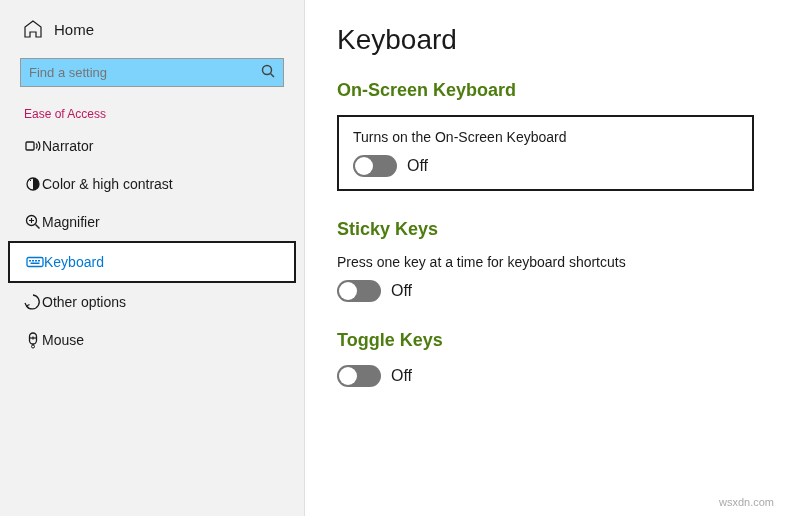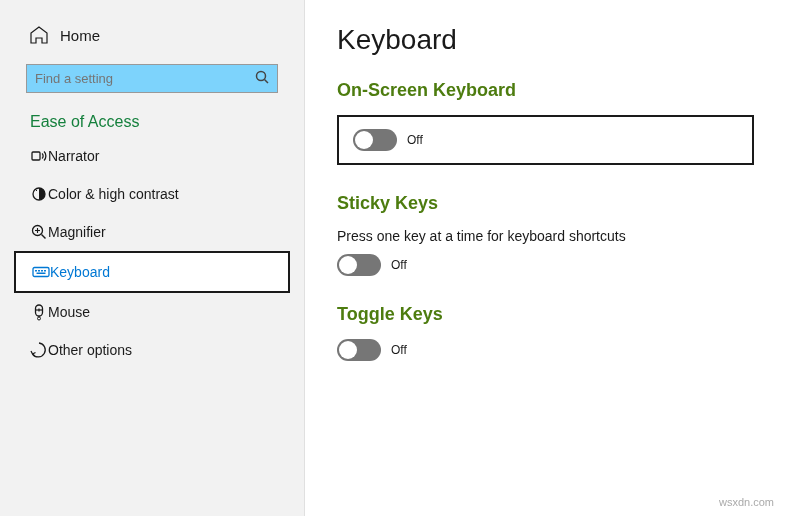--- a/index.html
+++ b/index.html
@@ -14,21 +14,21 @@
       width: 786px;
       height: 516px;
       overflow: hidden;
       display: flex;
     }
 
     .sidebar {
       width: 305px;
       min-width: 305px;
       background: #f2f2f2;
-      padding: 14px;
+      padding: 8px;
       border-right: 1px solid #e0e0e0;
       display: flex;
       flex-direction: column;
     }
 
     .home-item {
       display: flex;
       align-items: center;
       padding: 12px 16px;
       cursor: pointer;
@@ -66,22 +66,22 @@
 
     .search-icon-btn {
       background: none;
       border: none;
       cursor: pointer;
       padding: 0;
       color: #444;
     }
 
     .section-label {
-      font-size: 16px;
-      color: #15803d;
+      font-size: 12px;
+      color: #be185d;
       padding: 12px 16px 6px 16px;
       font-weight: 400;
     }
 
     .nav-item {
       display: flex;
       align-items: center;
       padding: 10px 16px;
       cursor: pointer;
     }
@@ -175,21 +175,21 @@
       width: 18px;
       height: 18px;
       background: white;
       border-radius: 50%;
       top: 2px;
       left: 2px;
       transition: left 0.2s;
     }
 
     .toggle-label {
-      font-size: 12px;
+      font-size: 16px;
       color: #1a1a1a;
     }
 
     .watermark {
       position: fixed;
       bottom: 8px;
       right: 12px;
       font-size: 11px;
       color: #aaa;
     }
@@ -264,49 +264,50 @@
         <rect x="12" y="7" width="2" height="1.5" rx="0.3" fill="#0078d4"></rect>
         <rect x="4.5" y="9.5" width="9" height="1.5" rx="0.3" fill="#0078d4"></rect>
       </svg>
     </span>
     <span class="nav-item-label">Keyboard</span>
   </div>
 
   <div class="nav-item">
     <span class="nav-icon">
       <svg width="18" height="18" viewBox="0 0 18 18" fill="none">
+        <path d="M9 2 A7 7 0 1 1 2.5 13" stroke="#1a1a1a" stroke-width="1.3" fill="none"></path>
+        <polyline points="1,10 2.5,13 5.5,11.5" stroke="#1a1a1a" stroke-width="1.3" fill="none"></polyline>
+      </svg>
+    </span>
+    <span class="nav-item-label">Other options</span>
+  </div>
+
+  <div class="nav-item">
+    <span class="nav-icon">
+      <svg width="18" height="18" viewBox="0 0 18 18" fill="none">
         <rect x="5.5" y="2" width="7" height="11" rx="3.5" stroke="#1a1a1a" stroke-width="1.3"></rect>
         <line x1="9" y1="5.5" x2="9" y2="8.5" stroke="#1a1a1a" stroke-width="1.2"></line>
         <line x1="5.5" y1="7" x2="12.5" y2="7" stroke="#1a1a1a" stroke-width="1.2"></line>
         <path d="M5.5 7 A3.5 3.5 0 0 0 9 2" stroke="none"></path>
         <circle cx="9" cy="15.5" r="1.5" fill="none" stroke="#1a1a1a" stroke-width="1"></circle>
         <line x1="9" y1="13" x2="9" y2="14" stroke="#1a1a1a" stroke-width="1.2"></line>
       </svg>
     </span>
     <span class="nav-item-label">Mouse</span>
   </div>
 
-  <div class="nav-item">
-    <span class="nav-icon">
-      <svg width="18" height="18" viewBox="0 0 18 18" fill="none">
-        <path d="M9 2 A7 7 0 1 1 2.5 13" stroke="#1a1a1a" stroke-width="1.3" fill="none"></path>
-        <polyline points="1,10 2.5,13 5.5,11.5" stroke="#1a1a1a" stroke-width="1.3" fill="none"></polyline>
-      </svg>
-    </span>
-    <span class="nav-item-label">Other options</span>
-  </div>
-
 </div>
 
 <div class="main-content">
 
   <h1 class="page-title">Keyboard</h1>
 
   <div class="section-title">On-Screen Keyboard</div>
   <div class="toggle-section highlighted">
+    <div class="toggle-description">Turns on the On-Screen Keyboard</div>
     <div class="toggle-row">
       <div class="toggle"></div>
       <span class="toggle-label">Off</span>
     </div>
   </div>
 
   <div class="section-title">Sticky Keys</div>
   <div class="toggle-section">
     <div class="toggle-description">Press one key at a time for keyboard shortcuts</div>
     <div class="toggle-row">

